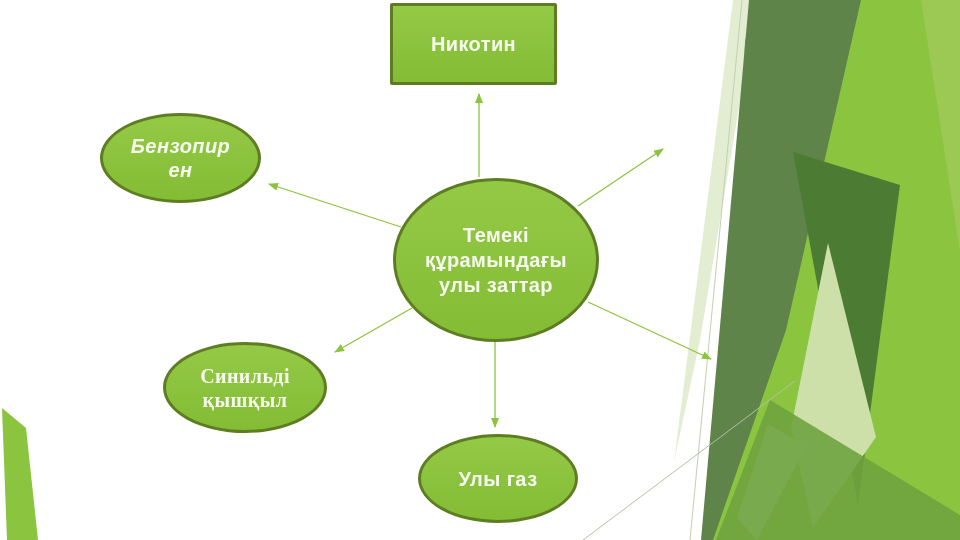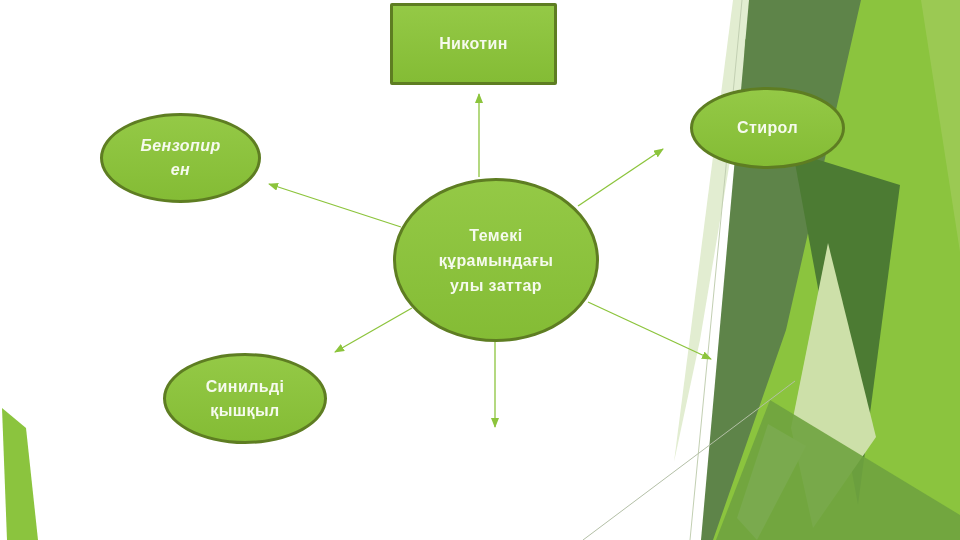--- a/index.html
+++ b/index.html
@@ -19,34 +19,34 @@
     position:absolute;left:0;top:0;width:960px;height:540px;
   }
   .node{
     position:absolute;
     display:flex;align-items:center;justify-content:center;
     text-align:center;
     background:linear-gradient(to bottom,#94c946,#84bc35);
     border:3px solid #5e7d22;
     color:#f6faee;
     font-weight:bold;
-    font-size:16px;
+    font-size:20px;
     line-height:24px;
     letter-spacing:0.4px;
     white-space:pre-line;
     box-sizing:border-box;
   }
   .ellipse{border-radius:50%;}
   .rect{border-radius:2px;}
   
   .node-nicotine   {left:390px;top:3px;  width:167px;height:82px;}
   .node-center     {left:393px;top:178px;width:206px;height:164px;line-height:25px;align-items:center;}
   .node-benzopyrene{left:100px;top:113px;width:161px;height:90px;font-style:italic;}
   .node-styrene    {left:690px;top:87px; width:155px;height:82px;}
-  .node-hydrocyanic{left:163px;top:353px;width:164px;height:91px;}
+  .node-hydrocyanic{left:163px;top:342px;width:164px;height:91px;font-family:Liberation Serif, serif;}
   .node-toxicgas   {left:418px;top:434px;width:160px;height:89px;}
   .node-tar        {left:712px;top:346px;width:161px;height:95px;}
 </style>
 </head>
 <body>
 
 <div class="slide">
 
   <svg class="bg-svg" viewBox="0 0 960 540" aria-hidden="true">
 
@@ -82,30 +82,30 @@
 
   <div class="node rect node-nicotine">
     <span>Никотин</span>
   </div>
 
   <div class="node ellipse node-benzopyrene">
     <span>Бензопир
 ен</span>
   </div>
 
-  <div class="node ellipse node-styrene">
-    <span>Стирол</span>
-  </div>
 
   <div class="node ellipse node-center">
     <span>Темекі
 құрамындағы
 улы заттар</span>
   </div>
 
   <div class="node ellipse node-hydrocyanic">
     <span>Синильді
 қышқыл</span>
   </div>
 
+  <div class="node ellipse node-toxicgas">
+    <span>Улы газ</span>
+  </div>
 
 
 </div>
 
 </body></html>

